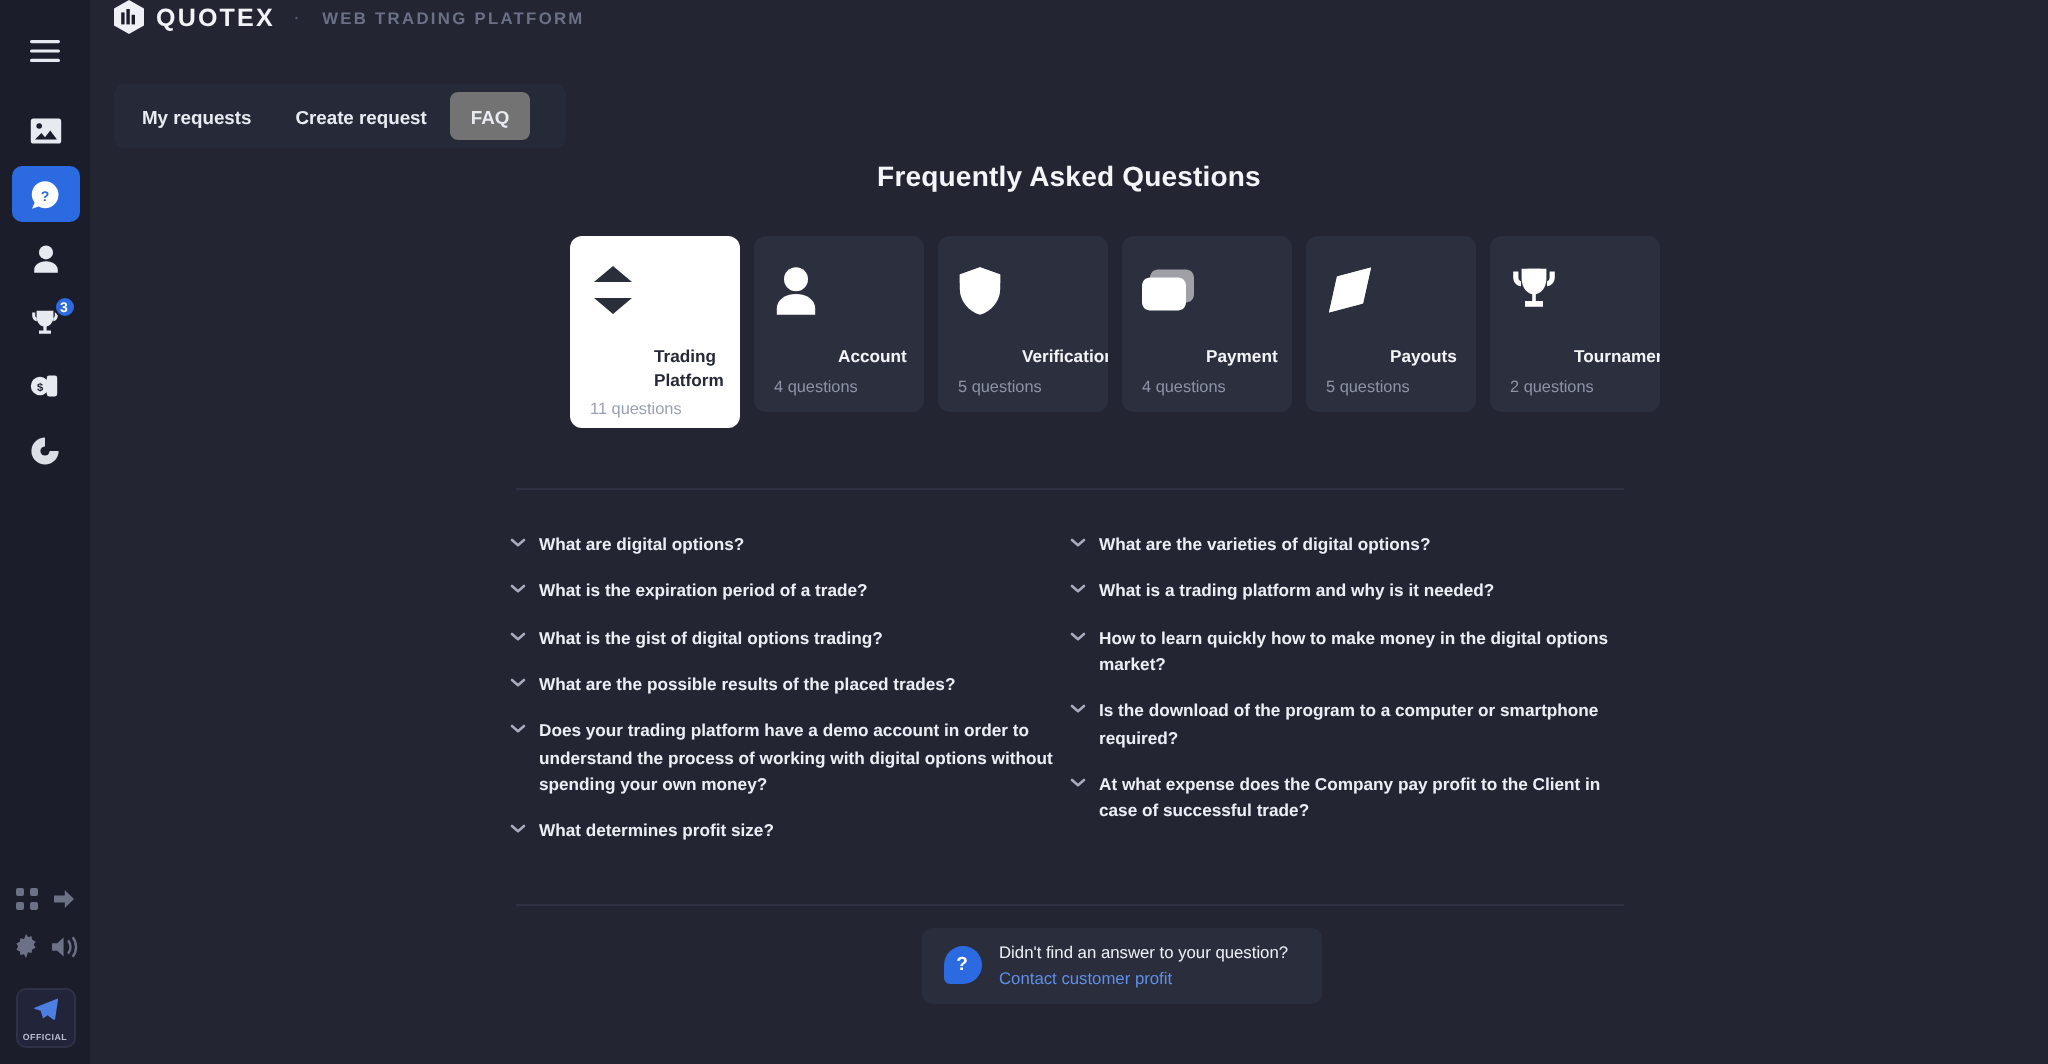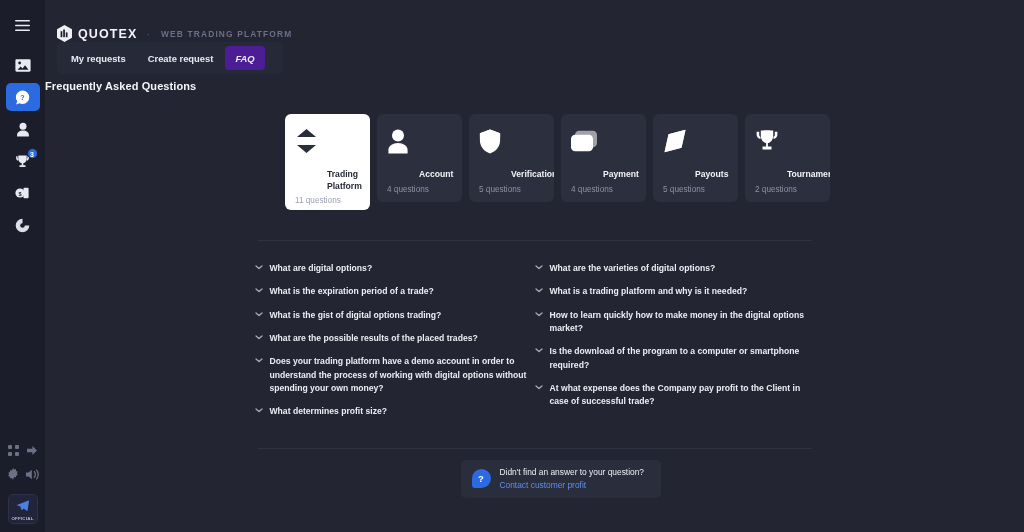--- a/index.html
+++ b/index.html
@@ -63,21 +63,21 @@
     align-items: center; justify-content: center;
     margin-top: 6px;
     cursor: pointer;
   }
   .tg-label { font-size: 4.4px; letter-spacing: .25px; font-weight: 700; color: #b9bdd0; margin-top: 1px; }
 
   
   .main { flex: 1; position: relative; height: 532px; }
 
   
-  .topbar { height: 42px; display: flex; align-items: flex-end; padding-left: 12px; }
+  .topbar { height: 42px; display: flex; align-items: flex-start; padding-left: 12px; }
   .logo-wrap { display: flex; align-items: center; gap: 6px; }
   .logo-mark { width: 15px; height: 17px; display:block; }
   .logo-text { font-size: 12.5px; font-weight: 700; letter-spacing: 1.1px; color: #f2f3f8; }
   .logo-dot { color: #565a70; font-size: 11px; margin: 0 5px 0 3px; }
   .logo-sub { font-size: 8.4px; font-weight: 700; letter-spacing: 1.15px; color: #6c7087; }
 
   
   .tabbar {
     margin-left: 12px;
     width: 226px; height: 32px;
@@ -89,26 +89,27 @@
   }
   .tab {
     height: 24px;
     padding: 0 10px;
     display: flex; align-items: center; justify-content: center;
     font-size: 9.4px; font-weight: 700; color: #e9ebf2;
     border-radius: 4px;
     cursor: pointer;
     white-space: nowrap;
   }
-  .tab.selected { background: #4c1d95; font-style: italic; }
+  .tab.selected { background: #737373; }
 
   
   .content { position: absolute; left: 0; top: 80px; right: 0; }
   .faq-title {
-    font-size: 11px;
+    text-align: center;
+    font-size: 14px;
     font-weight: 700;
     color: #f4f5f9;
     letter-spacing: .1px;
   }
 
   .cards {
     display: flex;
     justify-content: center;
     gap: 7px;
     margin-top: 22px;

